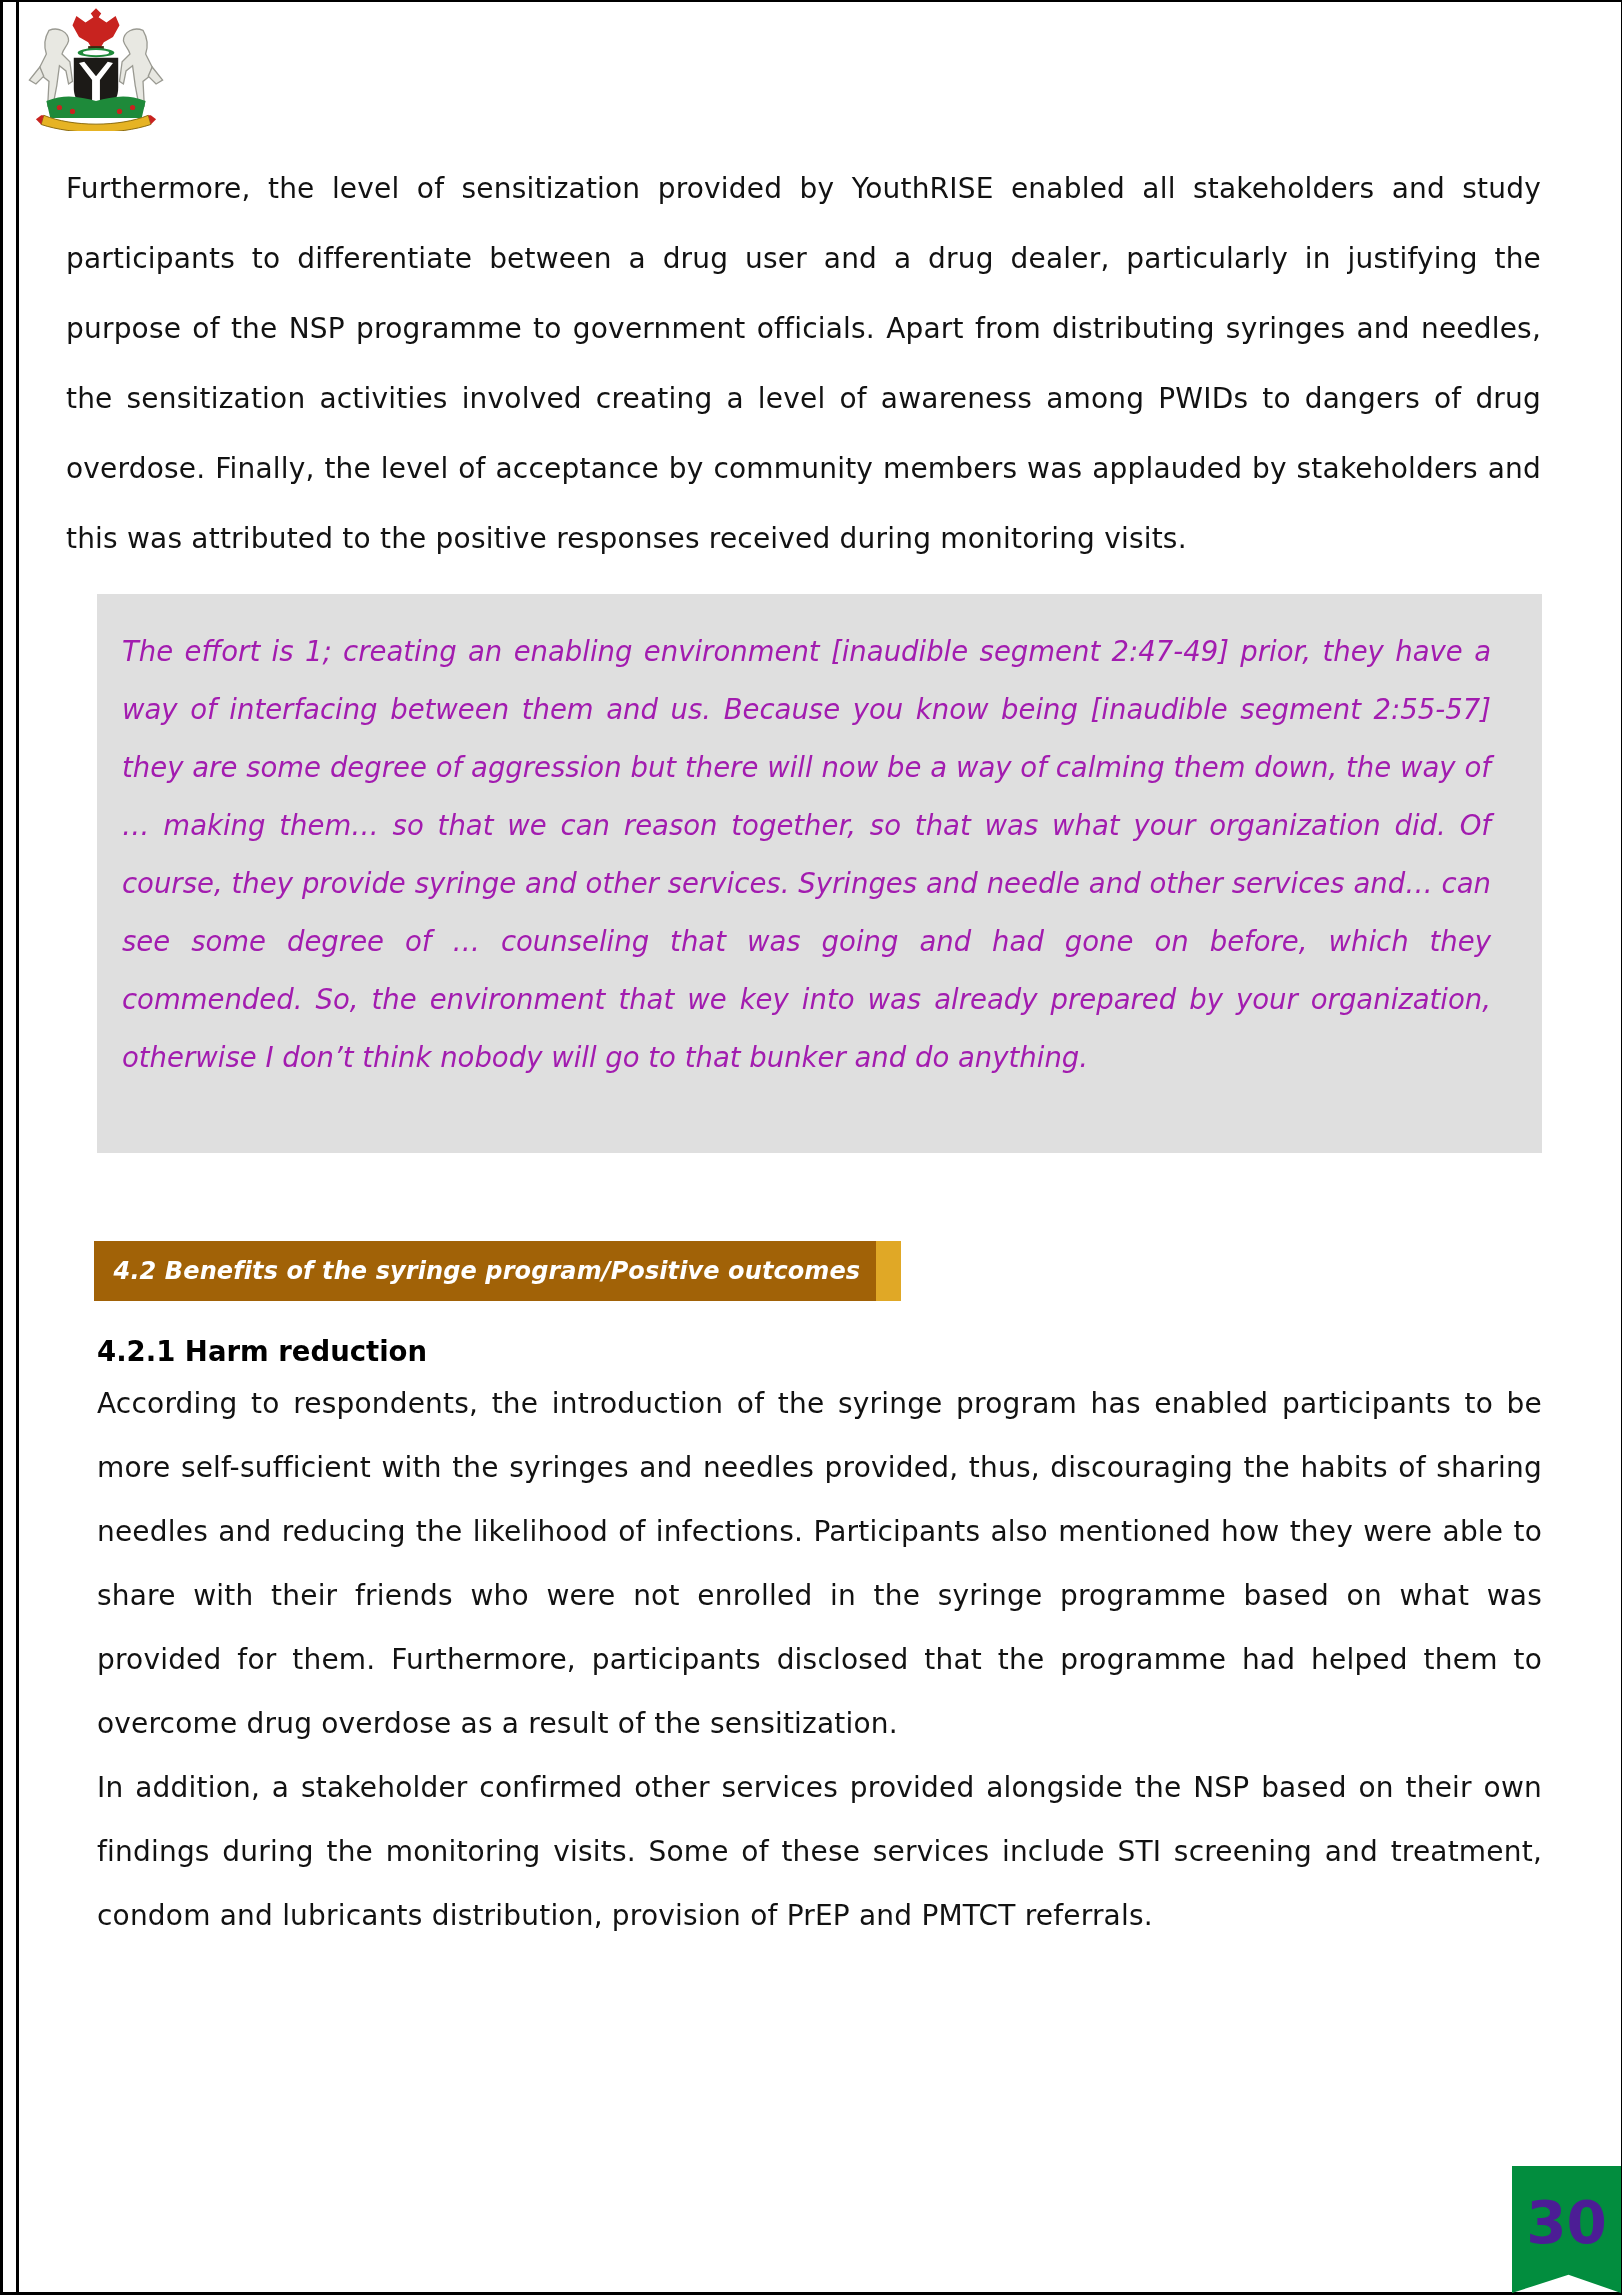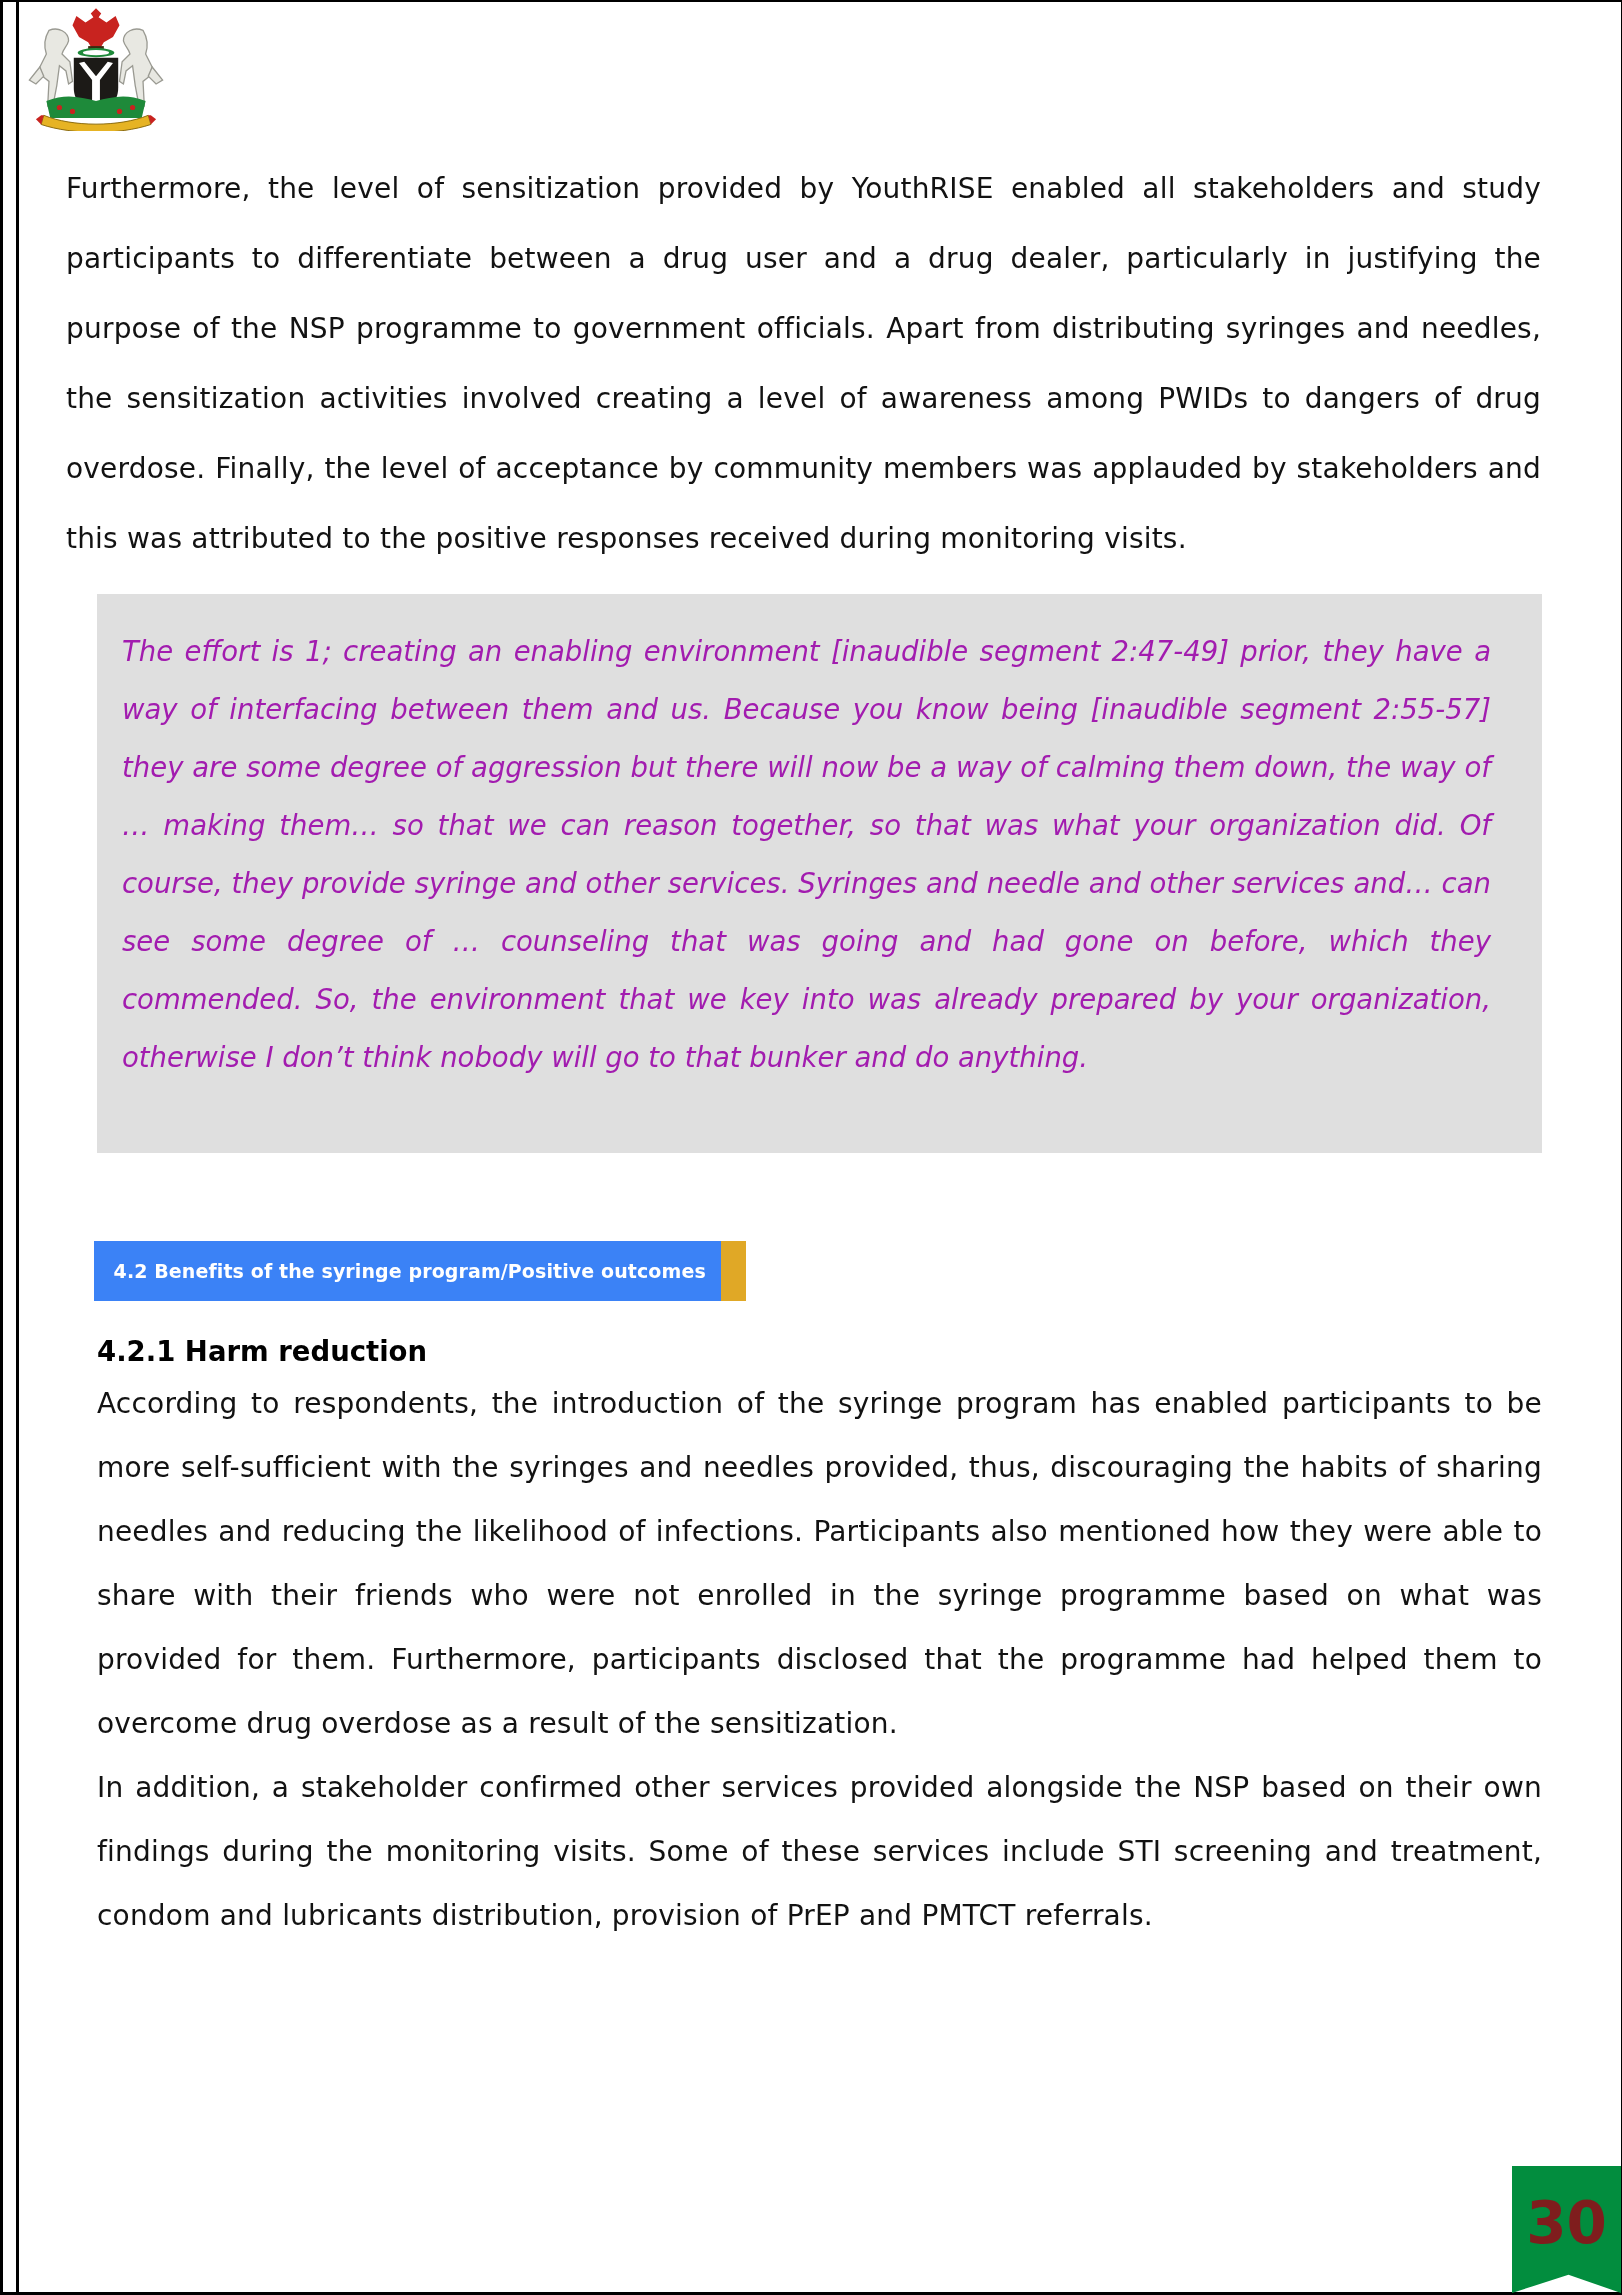--- a/index.html
+++ b/index.html
@@ -91,29 +91,30 @@
 
     .section-banner {
       position: absolute;
       left: 94px;
       top: 1241px;
       height: 60px;
       display: flex;
       align-items: stretch;
     }
     .section-banner-body {
-      background: #3b82f6;
+      background: #a16207;
       color: #ffffff;
       font-family: "DejaVu Sans", sans-serif;
       font-weight: bold;
-      font-size: 19px;
+      font-size: 24px;
       line-height: 60px;
       padding: 0 15.7px 0 19.6px;
       white-space: nowrap;
       letter-spacing: 0.1px;
+      font-style: italic;
     }
     .section-banner-accent {
       width: 25px;
       background: #e0a826;
     }
 
     .subsection-heading {
       position: absolute;
       left: 97px;
       top: 1332px;
@@ -147,21 +148,21 @@
     .page-number-label {
       position: absolute;
       left: 0;
       top: 25px;
       width: 100%;
       text-align: center;
       font-family: "DejaVu Sans", sans-serif;
       font-weight: bold;
       font-size: 58px;
       line-height: 65px;
-      color: #7f1d1d;
+      color: #4c1d95;
     }
   </style>
 </head>
 <body>
 
 <div class="page-frame"></div>
 
 <div class="emblem">
   <svg viewBox="0 0 232 196" xmlns="http://www.w3.org/2000/svg">
 

